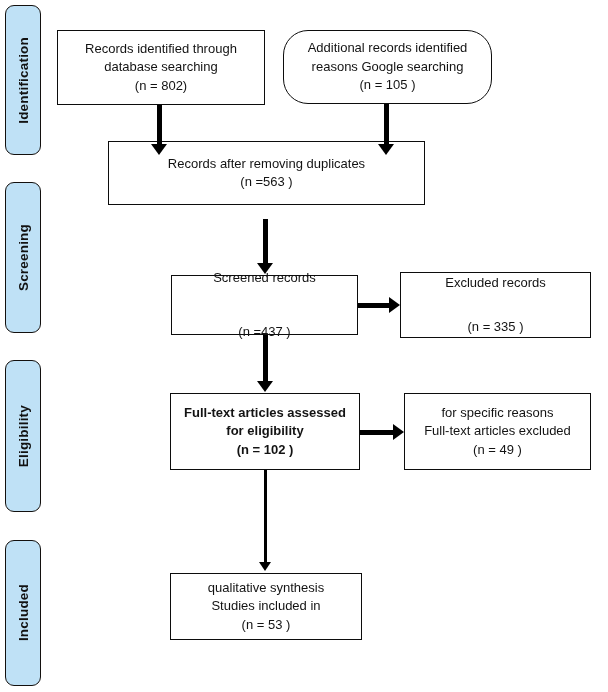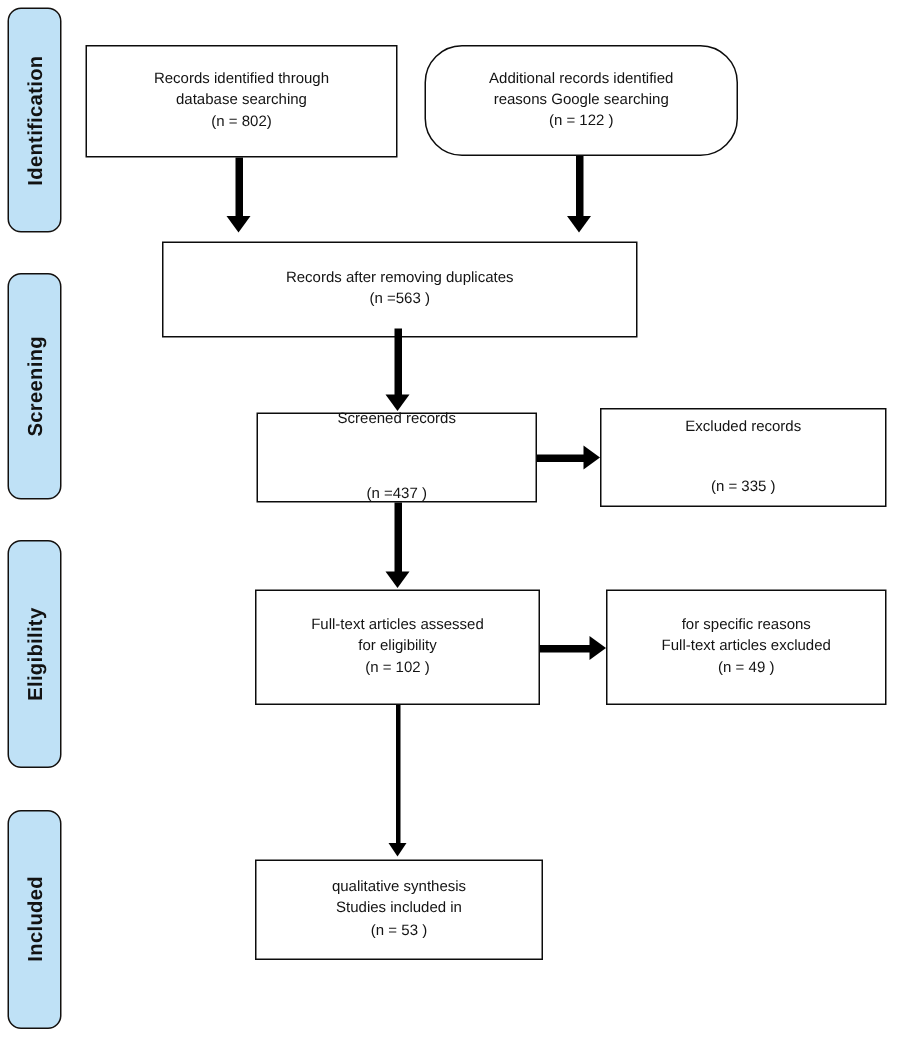--- a/index.html
+++ b/index.html
@@ -47,21 +47,21 @@
     background: #ffffff;
     border: 1.4px solid #0c0c0c;
     display: flex;
     flex-direction: column;
     align-items: center;
     justify-content: center;
     text-align: center;
     padding: 2px 6px;
   }
   .node .line {
-    font-size: 10px;
+    font-size: 13px;
     line-height: 1.42;
     color: #131313;
     white-space: nowrap;
   }
 
   
   .conn {
     position: absolute;
   }
   .vline {
@@ -120,39 +120,39 @@
 
   <div class="node" style="left:57px; top:30px; width:208px; height:75px;">
     <div class="line">Records identified through</div>
     <div class="line">database searching</div>
     <div class="line">(n =   802)</div>
   </div>
 
   <div class="node" style="left:283px; top:30px; width:209px; height:74px;border-radius:25px;">
     <div class="line">Additional records identified</div>
     <div class="line">reasons Google searching</div>
-    <div class="line">(n = 122  )</div>
-  </div>
-
-  <div class="node" style="left:108px; top:161px; width:317px; height:64px;">
+    <div class="line">(n = 105  )</div>
+  </div>
+
+  <div class="node" style="left:108px; top:141px; width:317px; height:64px;">
     <div class="line">Records after removing duplicates</div>
     <div class="line">(n =563   )</div>
   </div>
 
   <div class="node" style="left:171px; top:275px; width:187px; height:60px;gap:36px;">
     <div class="line">Screened records</div>
     <div class="line">(n =437  )</div>
   </div>
 
   <div class="node" style="left:400px; top:272px; width:191px; height:66px;gap:25px;">
     <div class="line">Excluded records</div>
     <div class="line">(n =  335 )</div>
   </div>
 
-  <div class="node" style="left:170px; top:393px; width:190px; height:77px;">
+  <div class="node" style="left:170px; top:393px; width:190px; height:77px;font-weight:bold;">
     <div class="line">Full-text articles assessed</div>
     <div class="line">for eligibility</div>
     <div class="line">(n = 102  )</div>
   </div>
 
   <div class="node" style="left:404px; top:393px; width:187px; height:77px;">
     <div class="line">for specific reasons</div>
     <div class="line">Full-text articles excluded</div>
     <div class="line">(n = 49 )</div>
   </div>

